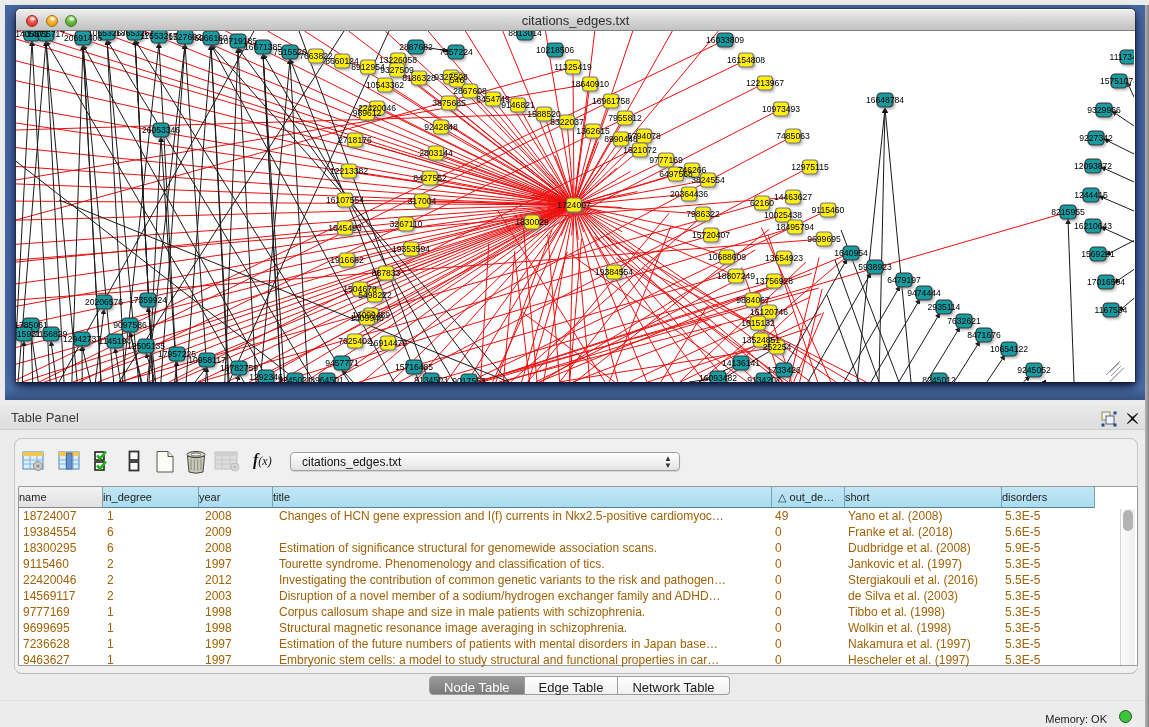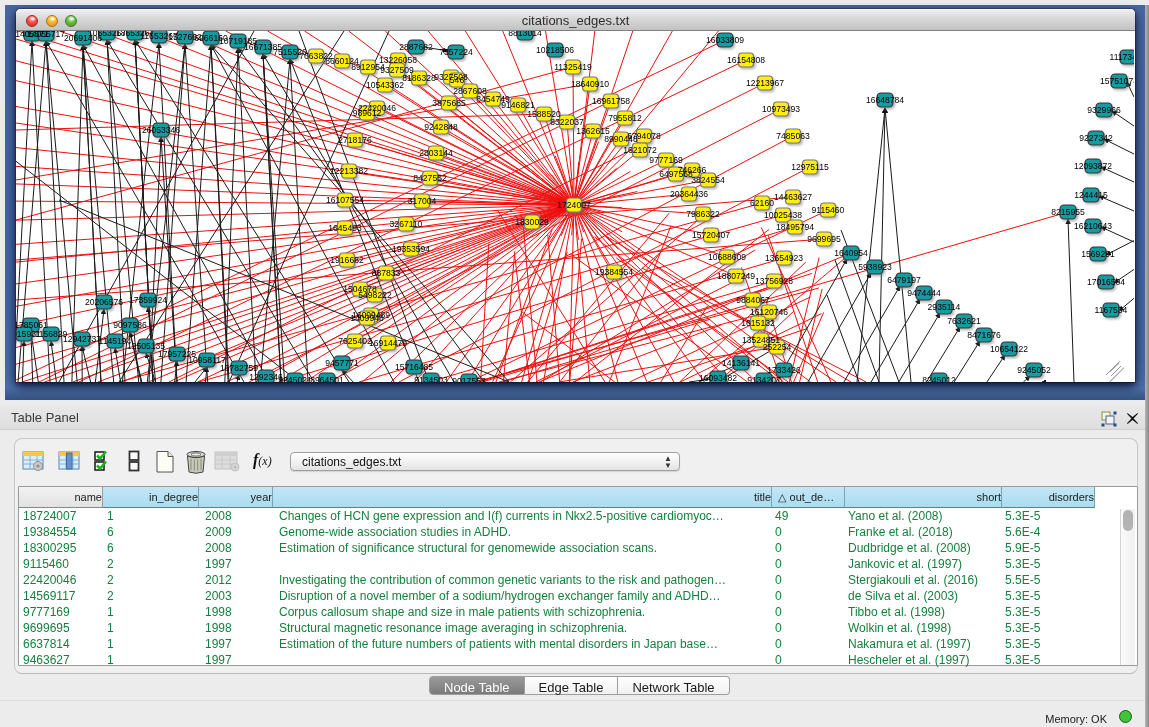--- a/index.html
+++ b/index.html
@@ -13,23 +13,23 @@
 .tl.g{left:49px;background:radial-gradient(circle at 50% 25%,#e2f7d4 0%,#9ed67f 22%,#62b33e 55%,#47962a 100%);border:1px solid #3d7f24}
 .canvas{position:absolute;left:0;top:22px;width:1118px;height:351px;background:#fff;overflow:hidden}
 .tpanel{position:absolute;left:0;top:400px;width:1145px;height:327px;background:#ececec}
 .phead{position:absolute;left:0;top:5px;width:1145px;height:25px;background:linear-gradient(#e9e9e9,#dedede);border-bottom:1px solid #d0d0d0}
 .phead .t{position:absolute;left:11px;top:5px;font-size:13px;color:#3a3a3a}
 .inner{position:absolute;left:14px;top:38px;width:1124px;height:236px;background:#f0f0f0;border:1px solid #c9c9c9;border-radius:8px 8px 8px 8px;border-bottom-color:#bbb}
 .tblwrap{position:absolute;left:3px;top:47px;width:1120px;height:180px;background:#fff;border:1px solid #9a9a9a;border-radius:1px}
 .combo{position:absolute;left:275px;top:13px;width:390px;height:19px;border:1px solid #a0a0a0;border-radius:4px;background:linear-gradient(#fff,#ededed 70%,#e2e2e2);font-size:12px;color:#111;line-height:18px;padding-left:11px;box-shadow:0 1px 1px rgba(0,0,0,.12)}
 .combo .ud{position:absolute;right:7px;top:2px;font-size:8px;color:#333;line-height:7px;letter-spacing:0}
 .hrow{position:absolute;left:0;top:0;height:21px;font-size:11px;color:#1c1c1c}
-.hc{position:absolute;top:0;height:21px;background:linear-gradient(#c3e6f5,#aadcf0);border-right:1px solid #74a4b8;border-bottom:1px solid #5b8094;text-align:right;line-height:20px}
+.hc{position:absolute;top:0;height:21px;background:linear-gradient(#c3e6f5,#aadcf0);border-right:1px solid #74a4b8;border-bottom:1px solid #5b8094;text-align:left;line-height:20px}
 .hc.g{background:linear-gradient(#f2f2f2,#e2e2e2);border-right:1px solid #9a9a9a;border-bottom:1px solid #888}
-.row{position:absolute;font-size:12px;color:#15803d;white-space:nowrap}
+.row{position:absolute;font-size:12px;color:#a16207;white-space:nowrap}
 .cell{position:absolute;top:0;overflow:hidden;white-space:nowrap}
 .tabs{position:absolute;left:414px;top:237px;height:19px;font-size:13px}
 .tab{float:left;height:19px;border:1px solid #9d9d9d;border-left:none;background:linear-gradient(#fff,#f0f0f0);color:#1a1a1a;line-height:18px;padding:2px 14px}
 .tab.first{border-left:1px solid #9d9d9d;border-radius:4px 0 0 4px;background:linear-gradient(#9a9a9a,#7a7a7a);color:#fff}
 .tab.last{border-radius:0 4px 4px 0}
 .vsb{position:absolute;right:2px;top:22px;width:15px;height:156px;background:linear-gradient(90deg,#fafafa,#f0f0f0);border-left:1px solid #d5d5d5}
 .vsb .th{position:absolute;left:2px;top:1px;width:10px;height:21px;border-radius:5px;background:#b3b3b3}
 .mem{position:absolute;right:38px;top:313px;font-size:11px;color:#1a1a1a}
 .memdot{position:absolute;right:13px;top:310px;width:13px;height:13px;border-radius:50%;background:#3ec43a;border:1.5px solid #1e5c1e}
 .ic{position:absolute;top:11px}
@@ -704,38 +704,38 @@
           <div class="cell" style="left:186px;width:66px">2008</div>
           <div class="cell" style="left:260px;width:492px">Changes of HCN gene expression and I(f) currents in Nkx2.5-positive cardiomyoc…</div>
           <div class="cell" style="left:756px;width:66px">49</div>
           <div class="cell" style="left:829px;width:152px">Yano et al. (2008)</div>
           <div class="cell" style="left:986px;width:88px">5.3E-5</div>
         </div>
         <div class="row" style="left:0;top:38px;width:1100px;height:16px">
           <div class="cell" style="left:4px;width:78px">19384554</div>
           <div class="cell" style="left:88px;width:90px">6</div>
           <div class="cell" style="left:186px;width:66px">2009</div>
-          <div class="cell" style="left:260px;width:492px">Genome-wide association studies in ADHD.</div>
           <div class="cell" style="left:756px;width:66px">0</div>
           <div class="cell" style="left:829px;width:152px">Franke et al. (2018)</div>
-          <div class="cell" style="left:986px;width:88px">5.6E-4</div>
+          <div class="cell" style="left:986px;width:88px">5.6E-5</div>
         </div>
         <div class="row" style="left:0;top:54px;width:1100px;height:16px">
           <div class="cell" style="left:4px;width:78px">18300295</div>
           <div class="cell" style="left:88px;width:90px">6</div>
           <div class="cell" style="left:186px;width:66px">2008</div>
           <div class="cell" style="left:260px;width:492px">Estimation of significance structural for genomewide association scans.</div>
           <div class="cell" style="left:756px;width:66px">0</div>
           <div class="cell" style="left:829px;width:152px">Dudbridge et al. (2008)</div>
           <div class="cell" style="left:986px;width:88px">5.9E-5</div>
         </div>
         <div class="row" style="left:0;top:70px;width:1100px;height:16px">
           <div class="cell" style="left:4px;width:78px">9115460</div>
           <div class="cell" style="left:88px;width:90px">2</div>
           <div class="cell" style="left:186px;width:66px">1997</div>
+          <div class="cell" style="left:260px;width:492px">Tourette syndrome. Phenomenology and classification of tics.</div>
           <div class="cell" style="left:756px;width:66px">0</div>
           <div class="cell" style="left:829px;width:152px">Jankovic et al. (1997)</div>
           <div class="cell" style="left:986px;width:88px">5.3E-5</div>
         </div>
         <div class="row" style="left:0;top:86px;width:1100px;height:16px">
           <div class="cell" style="left:4px;width:78px">22420046</div>
           <div class="cell" style="left:88px;width:90px">2</div>
           <div class="cell" style="left:186px;width:66px">2012</div>
           <div class="cell" style="left:260px;width:492px">Investigating the contribution of common genetic variants to the risk and pathogen…</div>
           <div class="cell" style="left:756px;width:66px">0</div>
@@ -763,32 +763,33 @@
         <div class="row" style="left:0;top:134px;width:1100px;height:16px">
           <div class="cell" style="left:4px;width:78px">9699695</div>
           <div class="cell" style="left:88px;width:90px">1</div>
           <div class="cell" style="left:186px;width:66px">1998</div>
           <div class="cell" style="left:260px;width:492px">Structural magnetic resonance image averaging in schizophrenia.</div>
           <div class="cell" style="left:756px;width:66px">0</div>
           <div class="cell" style="left:829px;width:152px">Wolkin et al. (1998)</div>
           <div class="cell" style="left:986px;width:88px">5.3E-5</div>
         </div>
         <div class="row" style="left:0;top:150px;width:1100px;height:16px">
-          <div class="cell" style="left:4px;width:78px">6637814</div>
+          <div class="cell" style="left:4px;width:78px">7236628</div>
           <div class="cell" style="left:88px;width:90px">1</div>
           <div class="cell" style="left:186px;width:66px">1997</div>
           <div class="cell" style="left:260px;width:492px">Estimation of the future numbers of patients with mental disorders in Japan base…</div>
           <div class="cell" style="left:756px;width:66px">0</div>
           <div class="cell" style="left:829px;width:152px">Nakamura et al. (1997)</div>
           <div class="cell" style="left:986px;width:88px">5.3E-5</div>
         </div>
         <div class="row" style="left:0;top:166px;width:1100px;height:16px">
           <div class="cell" style="left:4px;width:78px">9463627</div>
           <div class="cell" style="left:88px;width:90px">1</div>
           <div class="cell" style="left:186px;width:66px">1997</div>
+          <div class="cell" style="left:260px;width:492px">Embryonic stem cells: a model to study structural and functional properties in car…</div>
           <div class="cell" style="left:756px;width:66px">0</div>
           <div class="cell" style="left:829px;width:152px">Hescheler et al. (1997)</div>
           <div class="cell" style="left:986px;width:88px">5.3E-5</div>
         </div>
    <div class="vsb">
           <div class="th"></div>
         </div>
   </div>
   <div class="tabs">
         <div class="tab first">Node Table</div>

